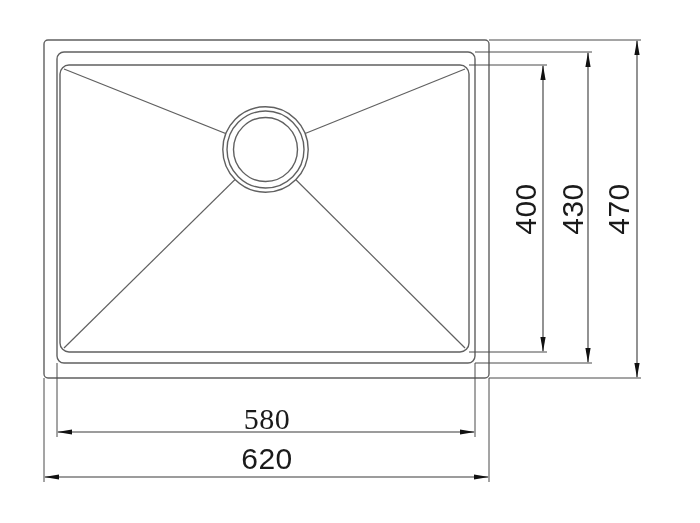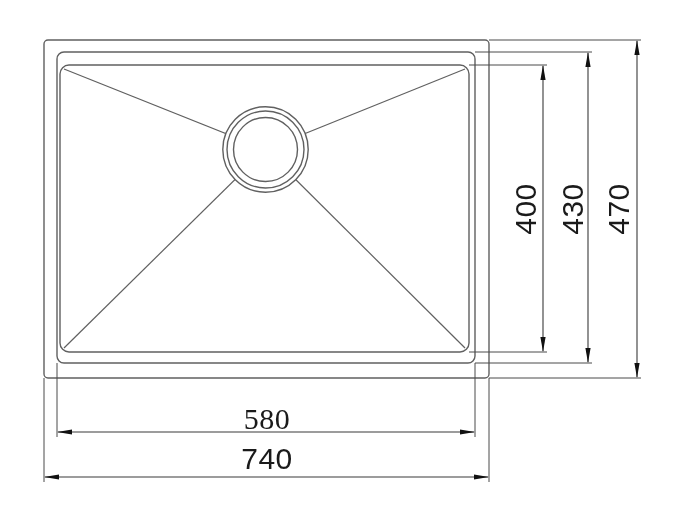--- a/index.html
+++ b/index.html
@@ -92,15 +92,15 @@
   </svg>
 
   <div class="dim-label vertical" style="left:526px; top:209px;">400</div>
 
   <div class="dim-label vertical" style="left:573px; top:209px;">430</div>
 
   <div class="dim-label vertical" style="left:619px; top:209px;">470</div>
 
   <div class="dim-label" style="left:267px; top:419px;font-family:Liberation Serif, serif;">580</div>
 
-  <div class="dim-label" style="left:267px; top:459px;">740</div>
+  <div class="dim-label" style="left:267px; top:459px;">620</div>
 
 </div>
 
 </body></html>

